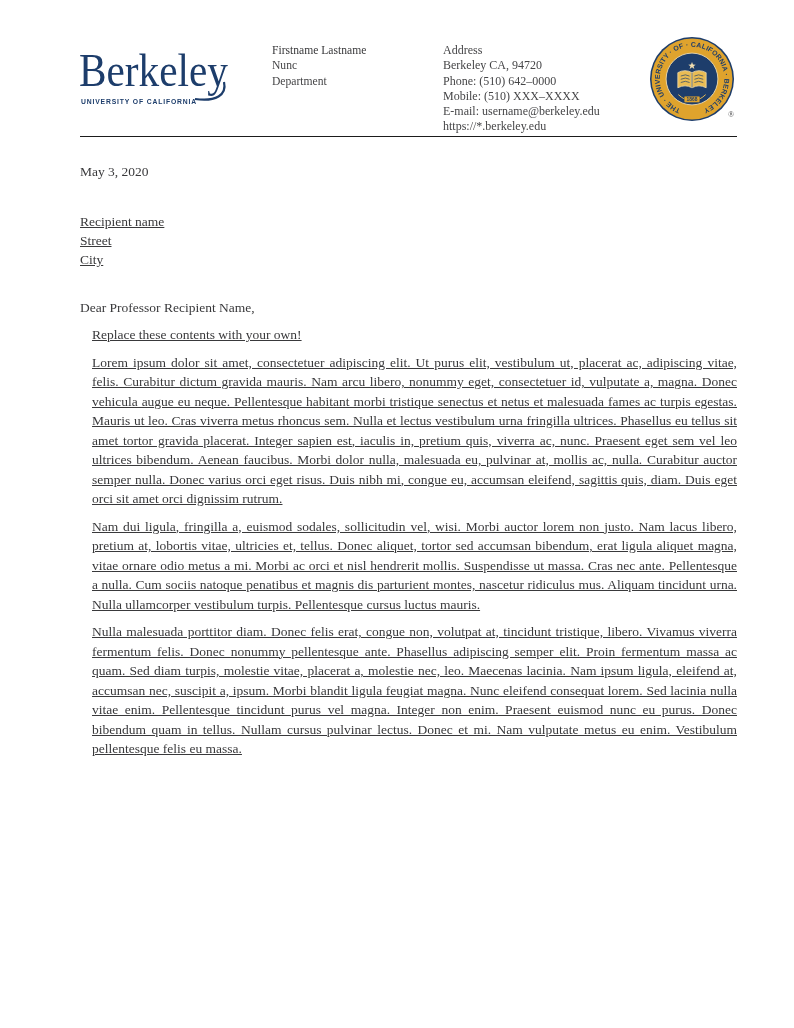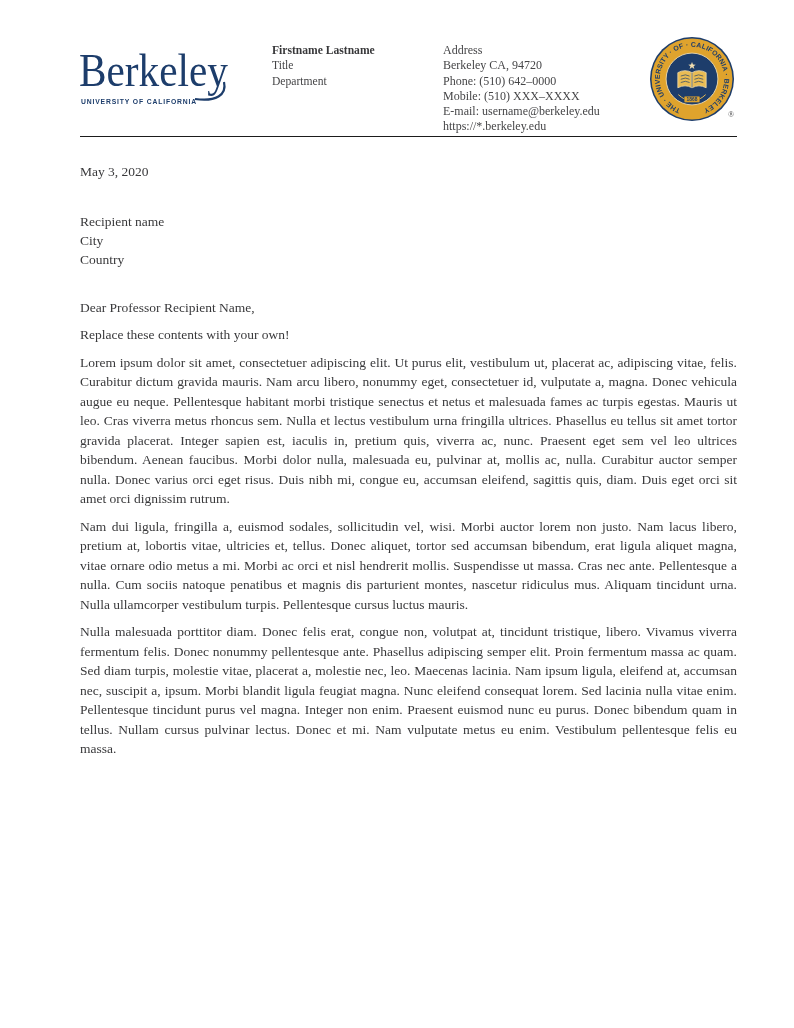--- a/index.html
+++ b/index.html
@@ -7,56 +7,57 @@
     position:relative;
     width:794px;height:900px;
     background:#ffffff;
     font-family:"Liberation Serif", serif;
     color:#39393b;
     overflow:hidden;
   }
   
   .logo{position:absolute;left:79px;top:49px;width:150px;height:58px;}
   .sender{position:absolute;left:272px;top:43px;font-size:11.6px;line-height:15.3px;color:#454547;}
-  .sender .name{font-weight:bold;color:#38383a;}
+  .sender .name{font-weight:normal;color:#38383a;}
   .contact{position:absolute;left:443px;top:43px;font-size:12px;line-height:15.3px;color:#454547;}
   .seal{position:absolute;left:649px;top:36px;width:86px;height:86px;}
   .registered{position:absolute;left:728px;top:110px;font-size:8px;color:#4a4a4c;}
   .rule{position:absolute;left:80px;top:136px;width:657px;height:0;border-top:1.6px solid #1b1b1b;}
   
   .letter{position:absolute;left:80px;top:150px;width:657px;font-size:13.5px;line-height:19px;}
   .date{margin:12px 0 0 0;}
-  .recipient{margin-top:31px;}
+  .recipient{margin-top:31px;text-decoration:underline;}
   .reference{margin-top:7px;}
   .salutation{margin-top:29px;}
   .intro{margin-top:6px;}
   .letter p{
-    margin:8px 0 0 0;
+    margin:8px 0 0 12px;
     line-height:19.5px;
     text-align:justify;
     hyphens:auto;
+    text-decoration:underline;
     -webkit-hyphens:auto;
   }
 </style>
 </head>
 <body>
 
 <div class="page">
 
   <div class="logo">
     <svg width="150" height="58" viewBox="0 0 150 58" aria-hidden="true">
       <text x="0" y="37" font-family="'Liberation Serif',serif" font-size="47" fill="#1d3d6b" textLength="149" lengthAdjust="spacingAndGlyphs">Berkeley</text>
       <path d="M145,33 C148,46 137,53 116,50" stroke="#1d3d6b" stroke-width="2.2" fill="none"></path>
       <text x="2" y="55" font-family="'Liberation Sans',sans-serif" font-size="8" font-weight="bold" fill="#1d3d6b" letter-spacing="1" textLength="116" lengthAdjust="spacingAndGlyphs">UNIVERSITY OF CALIFORNIA</text>
     </svg>
   </div>
 
   <div class="sender">
     <div class="name">Firstname Lastname</div>
-    <div>Title</div>
+    <div>Nunc</div>
     <div>Department</div>
   </div>
 
   <div class="contact">
     <div>Address</div>
     <div>Berkeley CA, 94720</div>
     <div>Phone: (510) 642–0000</div>
     <div>Mobile: (510) XXX–XXXX</div>
     <div>E-mail: username@berkeley.edu</div>
     <div>https://*.berkeley.edu</div>
@@ -92,22 +93,22 @@
   </div>
   <span class="registered">®</span>
 
   <div class="rule"></div>
 
   <div class="letter">
     <div class="date">May 3, 2020</div>
 
     <div class="recipient">
       <div>Recipient name</div>
+      <div>Street</div>
       <div>City</div>
-      <div>Country</div>
     </div>
 
 
     <div class="salutation">Dear Professor Recipient Name,</div>
 
     <p class="intro">Replace these contents with your own!</p>
 
     <p>Lorem ipsum dolor sit amet, consectetuer adipiscing elit. Ut purus elit, vestibulum ut, placerat ac, adipiscing vitae, felis. Curabitur dictum gravida mauris. Nam arcu libero, nonummy eget, consectetuer id, vulputate a, magna. Donec vehicula augue eu neque. Pellentesque habitant morbi tristique senectus et netus et malesuada fames ac turpis egestas. Mauris ut leo. Cras viverra metus rhoncus sem. Nulla et lectus vestibulum urna fringilla ultrices. Phasellus eu tellus sit amet tortor gravida placerat. Integer sapien est, iaculis in, pretium quis, viverra ac, nunc. Praesent eget sem vel leo ultrices bibendum. Aenean faucibus. Morbi dolor nulla, malesuada eu, pulvinar at, mollis ac, nulla. Curabitur auctor semper nulla. Donec varius orci eget risus. Duis nibh mi, congue eu, accumsan eleifend, sagittis quis, diam. Duis eget orci sit amet orci dignissim rutrum.</p>
     <p>Nam dui ligula, fringilla a, euismod sodales, sollicitudin vel, wisi. Morbi auctor lorem non justo. Nam lacus libero, pretium at, lobortis vitae, ultricies et, tellus. Donec aliquet, tortor sed accumsan bibendum, erat ligula aliquet magna, vitae ornare odio metus a mi. Morbi ac orci et nisl hendrerit mollis. Suspendisse ut massa. Cras nec ante. Pellentesque a nulla. Cum sociis natoque penatibus et magnis dis parturient montes, nascetur ridiculus mus. Aliquam tincidunt urna. Nulla ullamcorper vestibulum turpis. Pellentesque cursus luctus mauris.</p>
     <p>Nulla malesuada porttitor diam. Donec felis erat, congue non, volutpat at, tincidunt tristique, libero. Vivamus viverra fermentum felis. Donec nonummy pellentesque ante. Phasellus adipiscing semper elit. Proin fermentum massa ac quam. Sed diam turpis, molestie vitae, placerat a, molestie nec, leo. Maecenas lacinia. Nam ipsum ligula, eleifend at, accumsan nec, suscipit a, ipsum. Morbi blandit ligula feugiat magna. Nunc eleifend consequat lorem. Sed lacinia nulla vitae enim. Pellentesque tincidunt purus vel magna. Integer non enim. Praesent euismod nunc eu purus. Donec bibendum quam in tellus. Nullam cursus pulvinar lectus. Donec et mi. Nam vulputate metus eu enim. Vestibulum pellentesque felis eu massa.</p>

